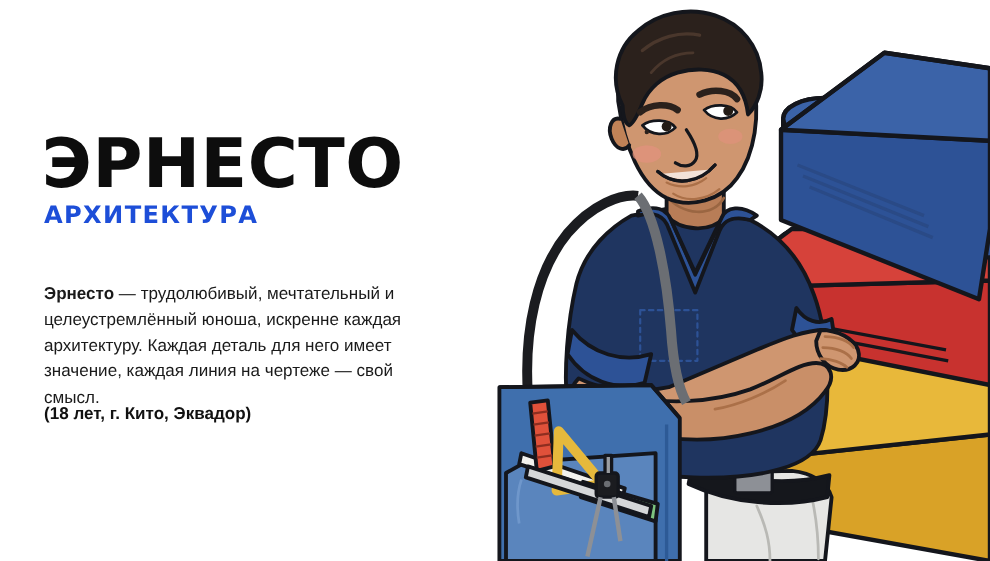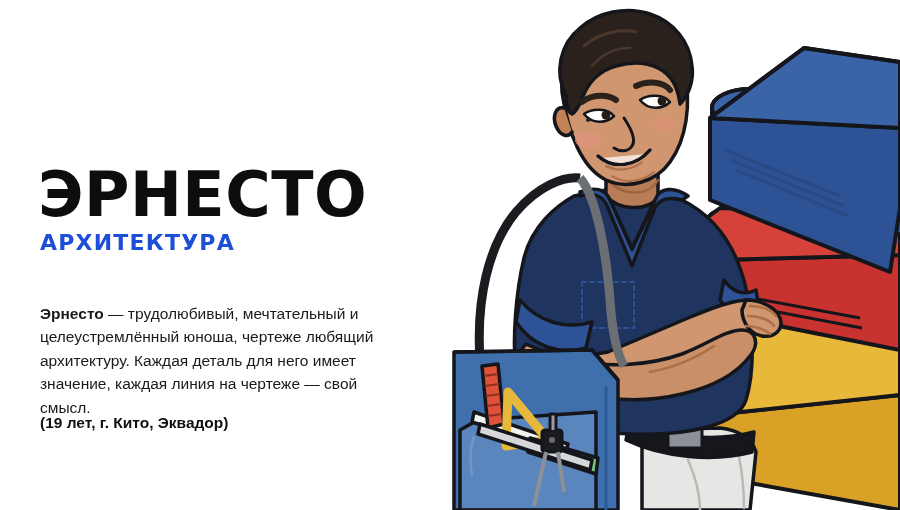--- a/index.html
+++ b/index.html
@@ -6,21 +6,21 @@
   body{
     width:900px;height:510px;
     background:#ffffff;
     font-family:"Liberation Sans", sans-serif;
     overflow:hidden;
     position:relative;
   }
   .slide{position:relative;width:900px;height:510px;background:#ffffff;overflow:hidden;}
 
   
-  .text-col{position:absolute;left:38px;top:0;width:380px;height:404px;margin-top:46px;}
+  .text-col{position:absolute;left:38px;top:0;width:380px;height:404px;}
 
   .title{
     position:absolute;left:0;top:118px;
     font-size:62px;font-weight:700;letter-spacing:0.5px;
     color:#0d0d0d;line-height:1;
     font-family:"DejaVu Sans", sans-serif;
   }
   .subtitle{
     position:absolute;left:2px;top:186px;
     font-size:22px;font-weight:700;letter-spacing:1.2px;
@@ -47,23 +47,23 @@
 <body>
 
 <div class="slide">
 
   <div class="text-col">
 
     <div class="title">ЭРНЕСТО</div>
 
     <div class="subtitle">АРХИТЕКТУРА</div>
 
-    <p class="body-text"><b>Эрнесто</b><span> — трудолюбивый, мечтательный и целеустремлённый юноша, чертеже любящий архитектуру. Каждая деталь для него имеет значение, каждая линия на чертеже — свой смысл.</span></p>
-
-    <div class="footnote">(19 лет, г. Кито, Эквадор)</div>
+    <p class="body-text"><b>Эрнесто</b><span> — трудолюбивый, мечтательный и целеустремлённый юноша, искренне каждая архитектуру. Каждая деталь для него имеет значение, каждая линия на чертеже — свой смысл.</span></p>
+
+    <div class="footnote">(18 лет, г. Кито, Эквадор)</div>
   </div>
 
   <div class="illus">
     <svg viewBox="0 0 480 510" xmlns="http://www.w3.org/2000/svg">
 
       <g stroke="#14161c" stroke-width="4" stroke-linejoin="round">
 
         <g>
           <ellipse cx="385" cy="318" rx="34" ry="17" fill="#edd07a"></ellipse>
           <path d="M351 318 v30 a34 17 0 0 0 68 0 v-30 z" fill="#e8c45e"></path>

